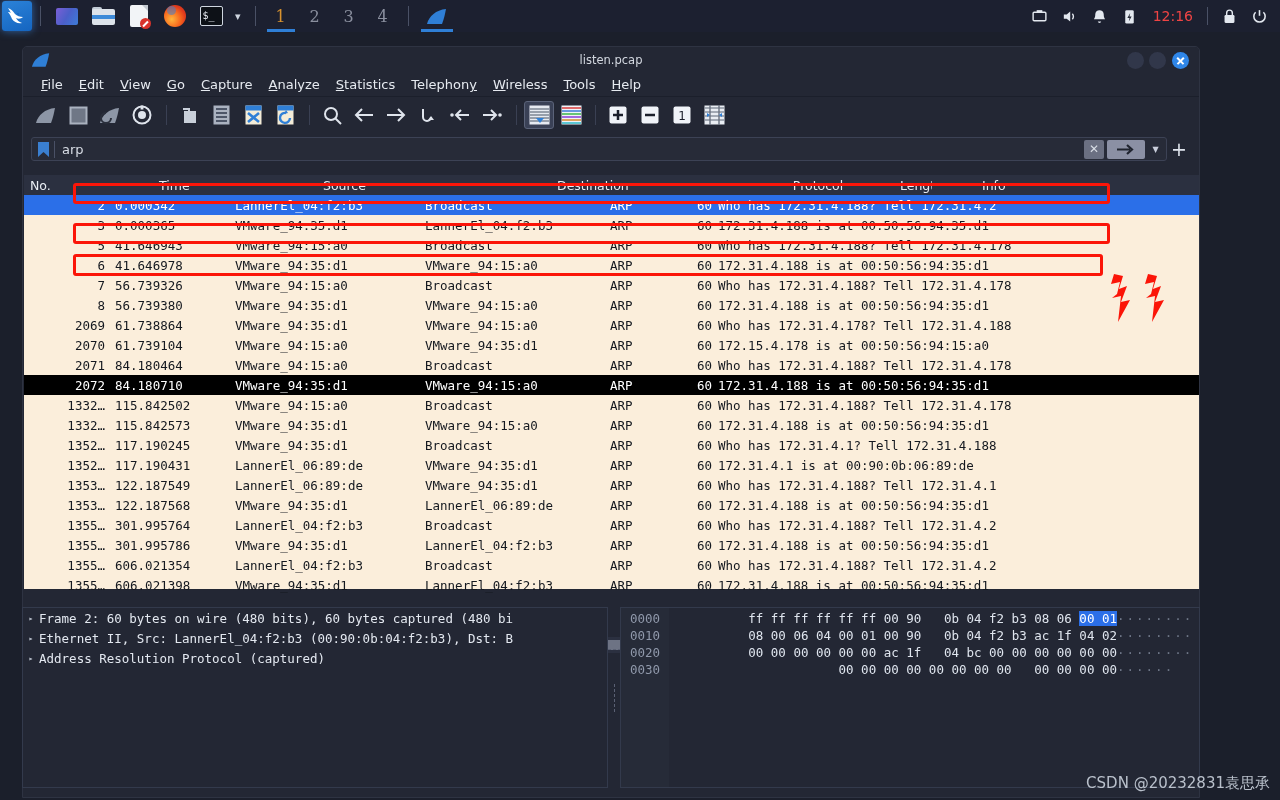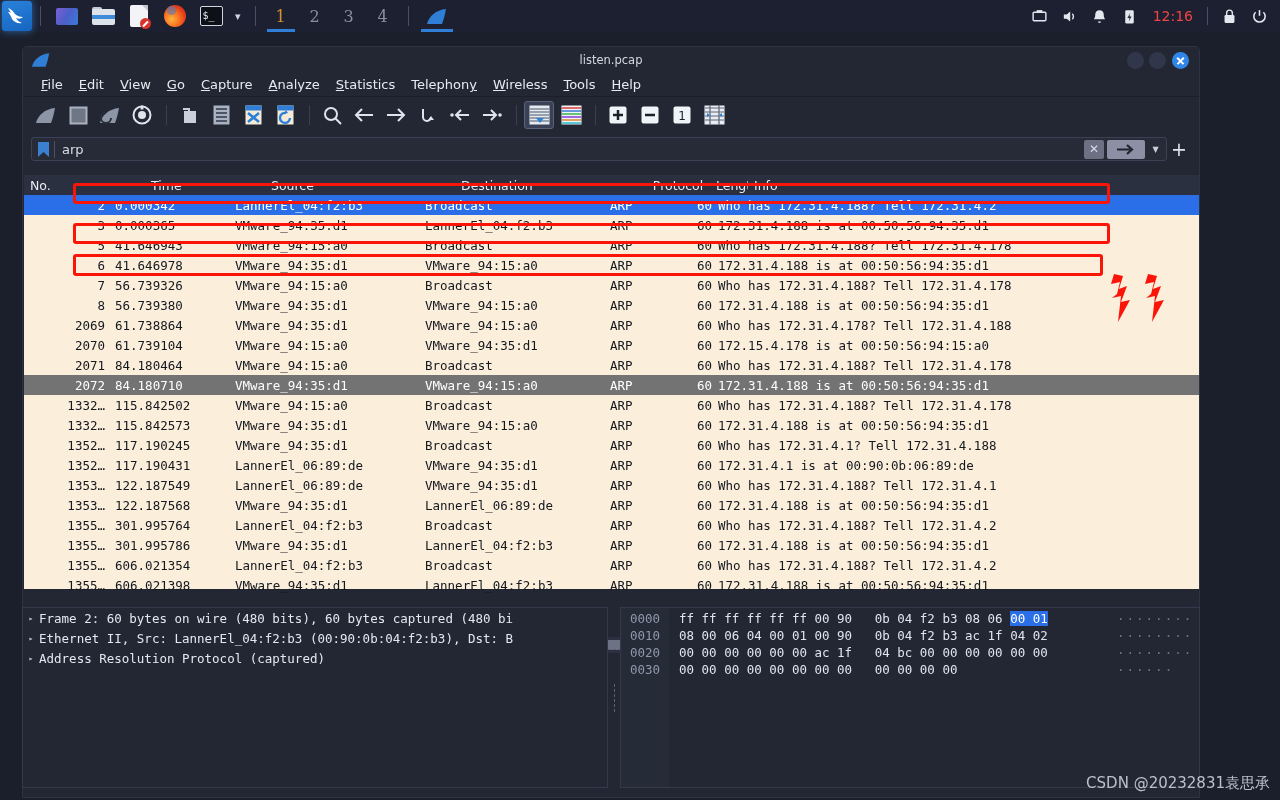--- a/index.html
+++ b/index.html
@@ -92,28 +92,28 @@
   .fb-btn { height:19px; display:flex; align-items:center; justify-content:center; margin-right:3px; border-radius:2px;}
   .fb-x { width:20px; background:#6b7082; color:#d8dde5; font-size:12px; }
   .fb-go { width:38px; background:#8b90a4; }
   .fb-go svg{width:22px;height:11px;}
   .fb-dd { width:15px; color:#c9cedb; font-size:8px; }
   .fb-plus { width:24px; color:#dfe4ec; font-size:19px; display:flex;align-items:center;justify-content:center; }
 
   
   #packetlist { position:absolute; left:1px; top:128px; width:1176px; height:414px; background:#fbeedb; }
   #pl-head { height:20px; background:#2b3040; display:flex; align-items:center;
-     font-size:12.5px; color:#e8ecf2; font-family:"DejaVu Sans",sans-serif; }
+     font-size:12.5px; color:#e8ecf2; font-family:"DejaVu Sans",sans-serif;gap:44px; }
   .hcell { padding-left:6px; overflow:hidden; white-space:nowrap; }
-  .h-no{width:85px;} .h-time{width:120px;margin-left:36px;} .h-src{width:190px;} .h-dst{width:185px;}
+  .h-no{width:85px;} .h-time{width:120px;} .h-src{width:190px;} .h-dst{width:185px;}
   .h-proto{width:70px;text-align:center;} .h-len{width:38px;} .h-info{flex:1;}
   .prow { height:20px; display:flex; align-items:center;
      font-family:"DejaVu Sans Mono","Liberation Mono",monospace; font-size:12.5px; color:#14181f; }
   .prow.sel-bright { background:#2b6fe8; color:#ffffff; }
-  .prow.sel-dark { background:#737373; color:#ffffff; }
+  .prow.sel-dark { background:#000000; color:#ffffff; }
   .c { white-space:nowrap; overflow:hidden; padding-left:6px; }
   .c-no{width:85px; text-align:right; padding-right:4px; padding-left:0;}
   .c-time{width:120px;} .c-src{width:190px;} .c-dst{width:185px;}
   .c-proto{width:70px;} .c-len{width:38px; text-align:right; padding-left:0;}
   .c-info{flex:1;}
 
   
   .annot-box { position:absolute; border:3px solid #fb1508; border-radius:3px; pointer-events:none; }
   .annot-check { position:absolute; pointer-events:none; }
 
@@ -136,21 +136,21 @@
      align-items:center; justify-content:center; }
   #vsplit .dots { width:3px; height:30px;
      background-image: radial-gradient(#5b6174 40%, transparent 41%); background-size:3px 5px; }
   #bytes { position:absolute; left:620px; top:607px; width:580px; height:181px;
      background:#232734; border:1px solid #333a4c; overflow:hidden; display:flex; }
   #byte-off { width:48px; background:#262b38; padding-top:3px; }
   .offrow { height:17px; font-family:"DejaVu Sans Mono",monospace; font-size:12.5px;
      color:#9099ab; text-align:center; }
   #byte-hex { flex:1; padding-top:3px; padding-left:10px; }
   .hexrow { height:17px; font-family:"DejaVu Sans Mono",monospace; font-size:12.5px;
-     color:#dfe5ee; white-space:pre; }
+     color:#dfe5ee; white-space:pre;text-align:right; }
   .hl { background:#2b6fe8; color:#ffffff; }
   #byte-ascii { width:82px; padding-top:3px; }
   .asciirow { height:17px; font-family:"DejaVu Sans Mono",monospace; font-size:12.5px;
      color:#6e7687; white-space:pre; letter-spacing:2px; }
 
   #watermark { position:absolute; right:10px; bottom:7px; font-size:15px; color:#b9c0cb;
      font-family:"DejaVu Sans",sans-serif; }
 </style>
 </head>
 <body>

